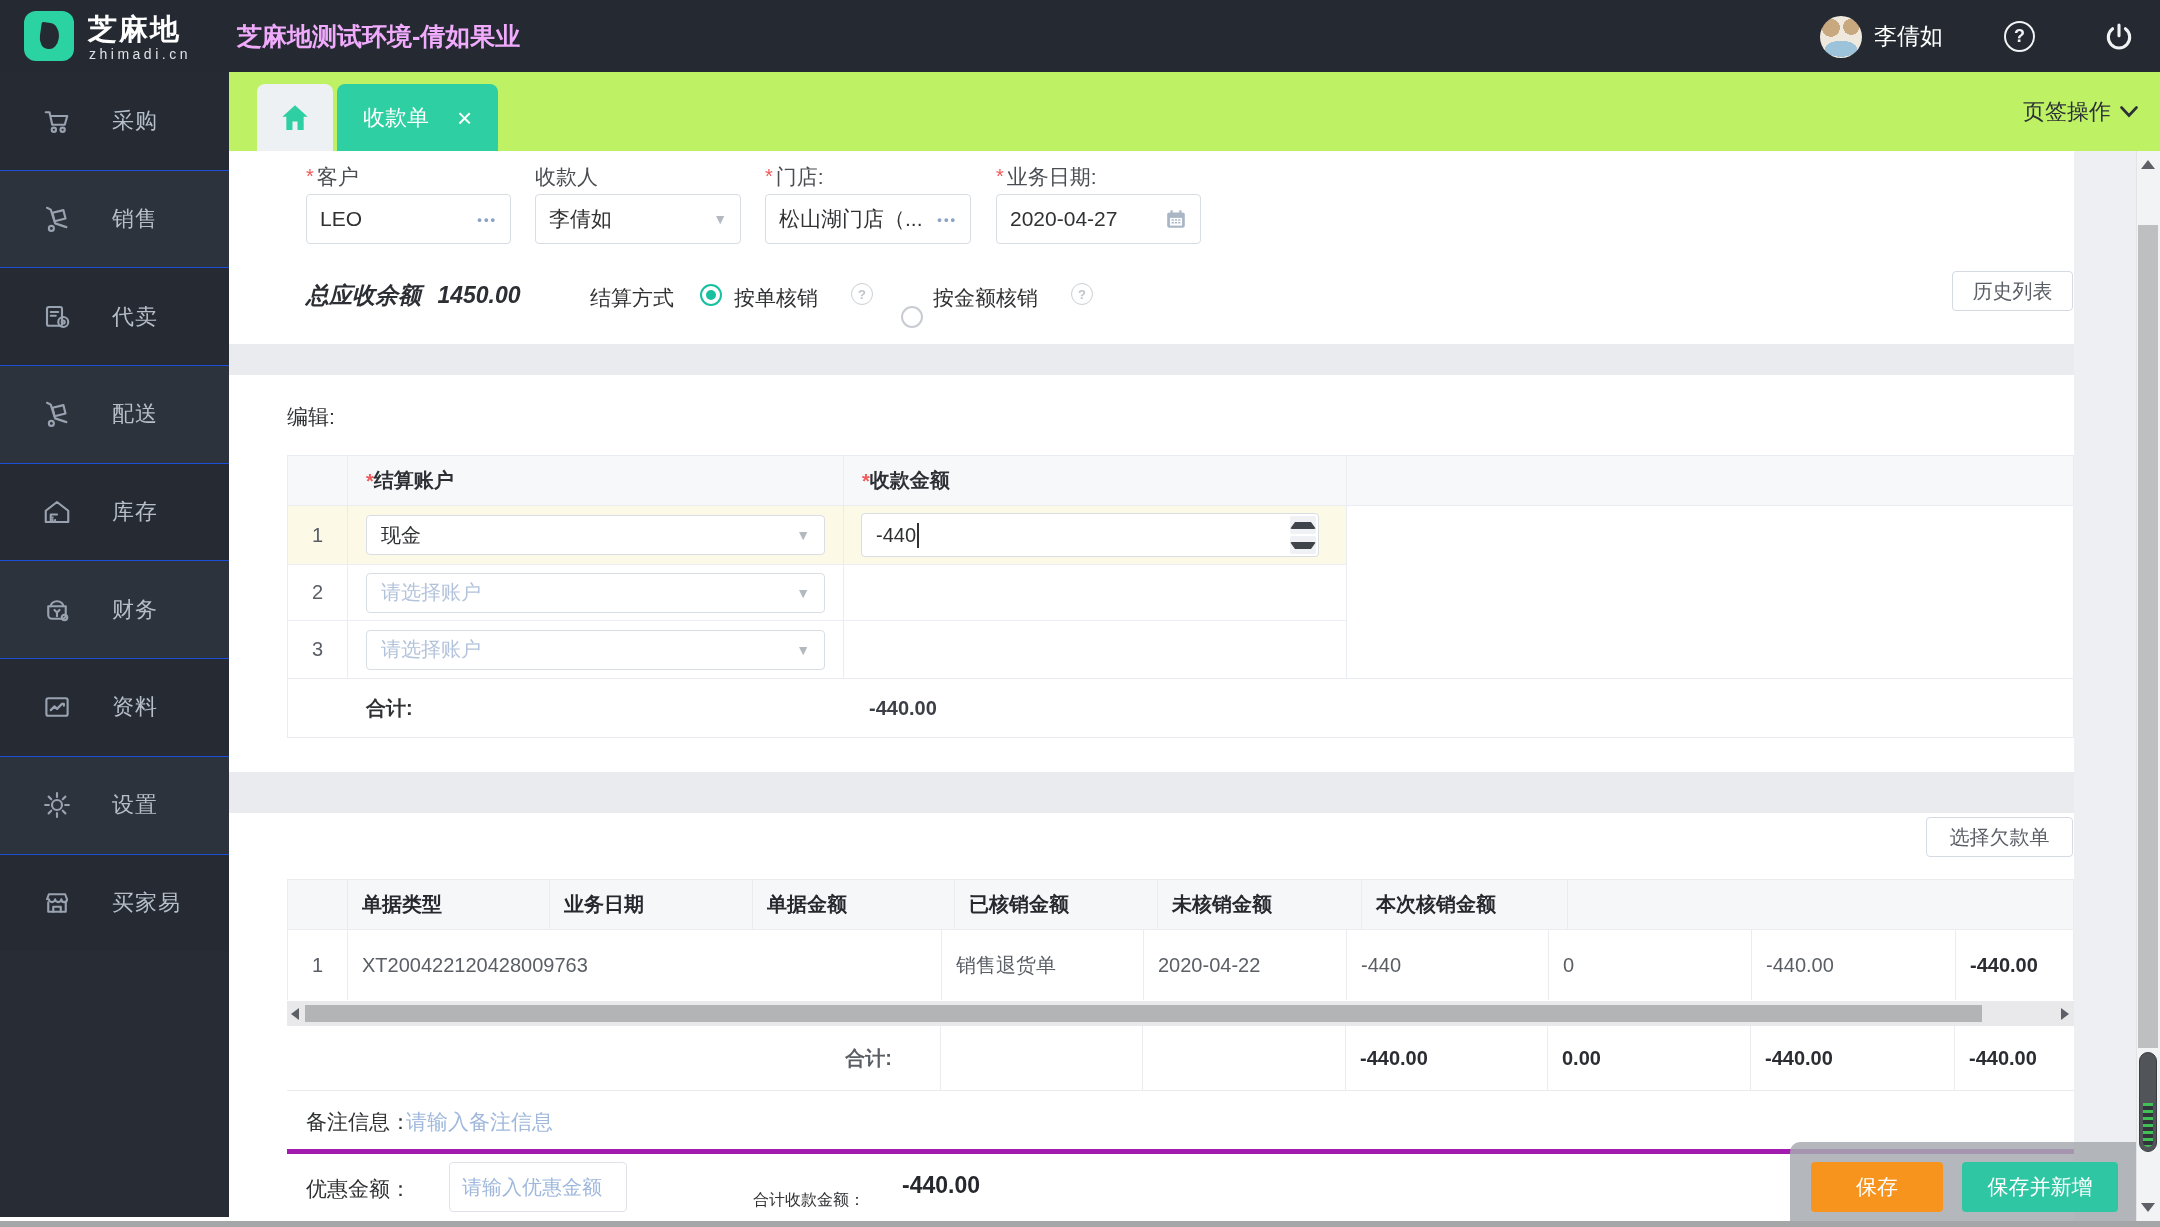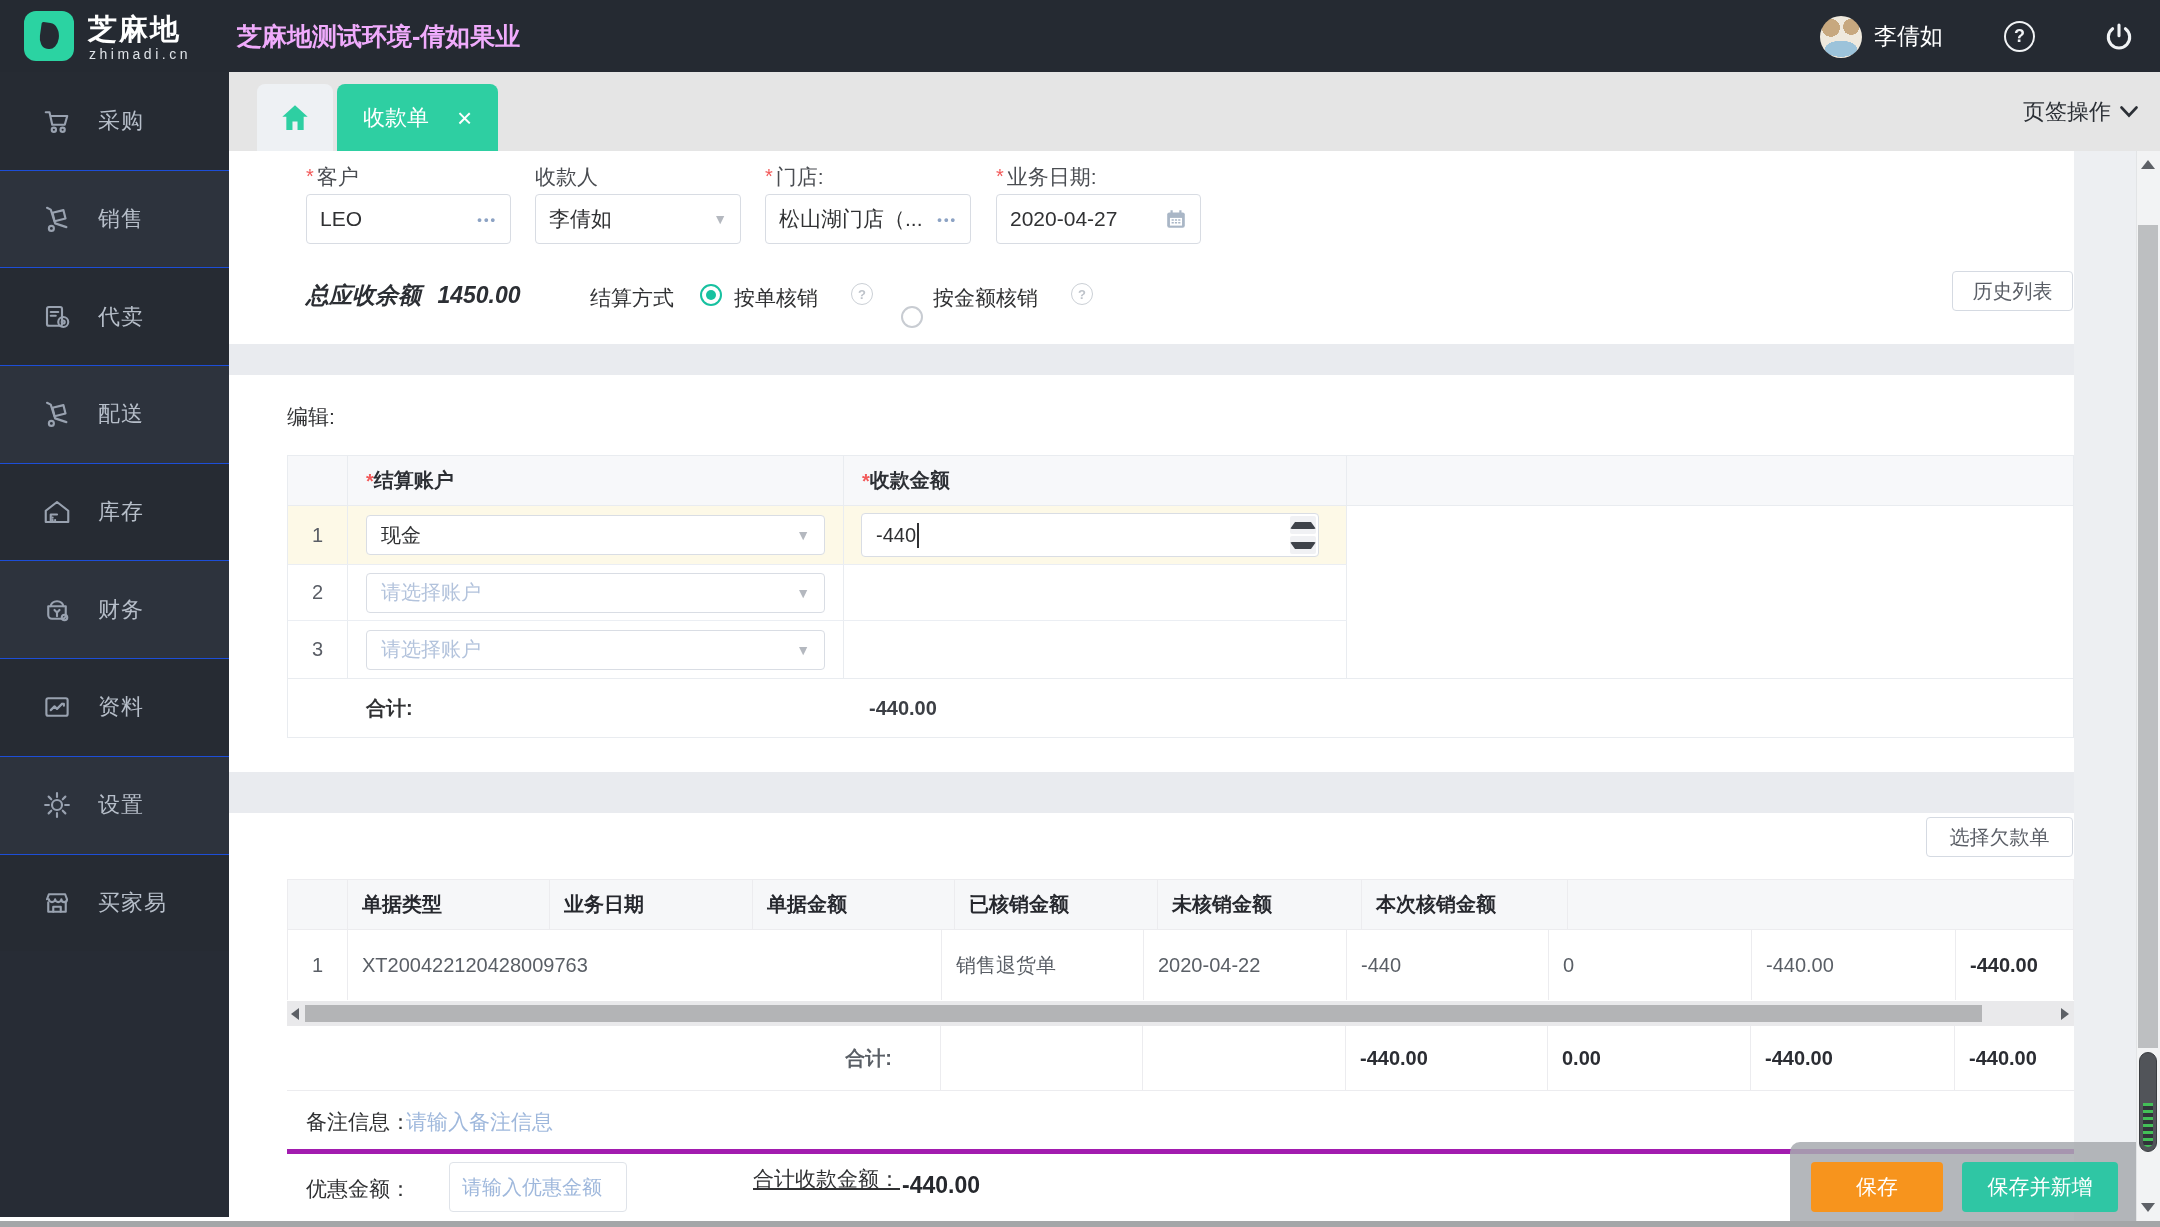--- a/index.html
+++ b/index.html
@@ -21,33 +21,33 @@
       radial-gradient(ellipse 16px 8px at 50% 78%, #9cc3da 0 99%, transparent 100%),
       radial-gradient(circle 9px at 26% 28%, #c7a87f 0 99%, transparent 100%),
       radial-gradient(circle 8px at 74% 26%, #c7a87f 0 99%, transparent 100%),
       #efe9dd; }
   .user-name { left:1874px; top:0; height:72px; display:flex; align-items:center; font-size:23px; color:#fff; }
   .help-btn { left:2004px; top:21px; width:31px; height:31px; border:2.5px solid #f1f3f5; border-radius:50%;
     display:flex; align-items:center; justify-content:center; font-size:18px; font-weight:700; color:#f1f3f5; }
   .power-btn { left:2100px; top:18px; width:38px; height:38px; display:flex; align-items:center; justify-content:center; }
   
   .sidebar { left:0; top:72px; width:229px; height:1145px; background:#272c35; z-index:5; }
-  .side-item { width:229px; height:97.7px; display:flex; align-items:center; padding-left:42px; gap:26px; cursor:pointer; }
+  .side-item { width:229px; height:97.7px; display:flex; align-items:center; padding-left:42px; gap:40px; cursor:pointer; }
   .side-item:nth-child(odd) { background:#262b33; }
   .side-item:nth-child(even) { background:#2d333d; }
   .side-item + .side-item { border-top:1px solid #1d4ed8; }
   .side-label { font-size:22px; color:#b6bec9; letter-spacing:1px; }
   .side-ic { width:30px; height:30px; }
   .side-ic svg { width:30px; height:30px; stroke:#99a2b0; fill:none; stroke-width:1.7; stroke-linecap:round; stroke-linejoin:round; }
   .handle { left:0; top:533px; width:5px; height:72px; background:#ccd3da; border-radius:0 4px 4px 0; }
   .cashier { left:24px; top:1041px; width:181px; height:62px; border:1px solid #4b5362; border-radius:8px;
     display:flex; align-items:center; justify-content:center; gap:14px; color:#b6bec9; font-size:22px; cursor:pointer; }
   .cashier svg { width:26px; height:26px; stroke:#99a2b0; fill:none; stroke-width:1.7; }
   
-  .tabbar { left:229px; top:72px; width:1931px; height:79px; background:#e5e5e5; }
+  .tabbar { left:229px; top:72px; width:1931px; height:79px; background:#bef264; }
   .tab-home { left:28px; top:12px; width:76px; height:67px; background:#eef1f4; border-radius:8px 8px 0 0;
     display:flex; align-items:center; justify-content:center; cursor:pointer; }
   .tab-active { left:108px; top:12px; width:161px; height:67px; background:#2ecfa2; border-radius:8px 8px 0 0;
     display:flex; align-items:center; color:#fff; cursor:pointer; }
   .tab-active .t-label { margin-left:26px; font-size:22px; }
   .tab-active .t-close { margin-left:28px; font-size:26px; font-weight:300; line-height:1; cursor:pointer; }
   .tab-ops { right:22px; top:0; height:79px; display:flex; align-items:center; gap:9px; font-size:22px; color:#2c3036; cursor:pointer; }
   
   .page-bg { left:229px; top:151px; width:1845px; height:1070px; background:#e9ebef; }
   .right-strip { left:2074px; top:151px; width:62px; height:1070px; background:#edeff2; }
@@ -450,21 +450,21 @@
     <div class="abs" style="left:58px;top:278px;width:1787px;height:63px;border-bottom:5px solid #a21caf;">
       <span class="abs" style="left:19px;top:17px;font-size:21px;">备注信息：</span>
       <span class="abs ph-blue" style="left:119px;top:17px;font-size:21px;">请输入备注信息</span>
     </div>
 
     <div class="abs" style="left:58px;top:341px;width:1787px;height:67px;">
       <span class="abs" style="left:19px;top:21px;font-size:21px;">优惠金额：</span>
       <div class="abs" style="left:162px;top:8px;width:178px;height:50px;border:1px solid #dfe3e9;border-radius:4px;display:flex;align-items:center;padding:0 12px;font-size:20px;">
         <span class="ph-blue">请输入优惠金额</span>
       </div>
-      <span class="abs" style="left:466px;top:11px;font-size:21px;text-decoration:underline;">合计收款金额：</span>
+      <span class="abs" style="left:466px;top:36px;font-size:16px;">合计收款金额：</span>
       <span class="abs" style="left:615px;top:18px;font-size:23px;font-weight:700;color:#26282d;">-440.00</span>
     </div>
   </div>
 
   <div class="abs save-panel">
     <div class="btn-save">保存</div>
     <div class="btn-save-new">保存并新增</div>
   </div>
 
   <div class="abs side-white"></div>

